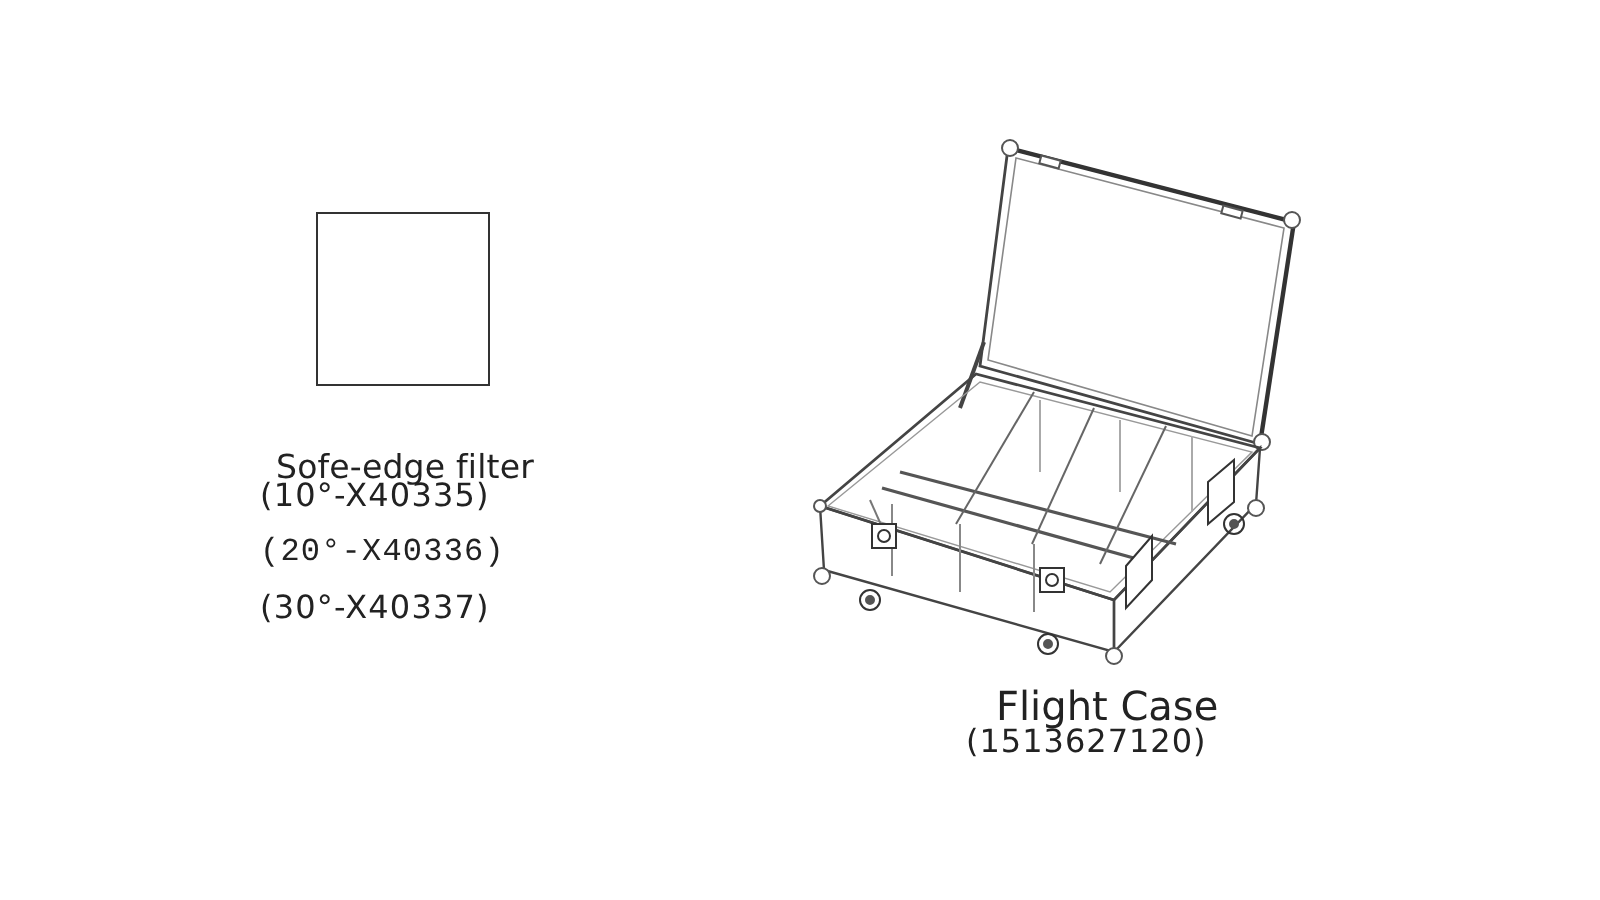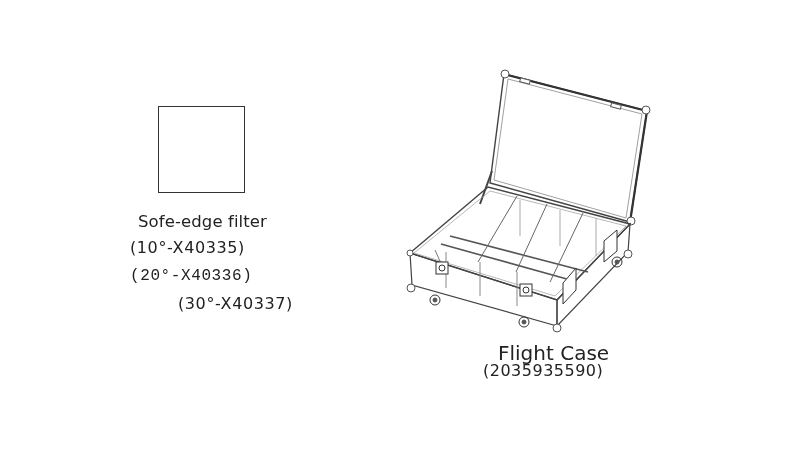--- a/index.html
+++ b/index.html
@@ -1,22 +1,22 @@
 <!DOCTYPE html>
 <html><head>
 <meta charset="utf-8">
 <style>
   html, body { margin:0; padding:0; background:#ffffff; }
   body { width:800px; height:450px; position:relative; overflow:hidden;
          font-family:"DejaVu Sans", "Liberation Sans", sans-serif; color:#222222; }
   .filter-swatch { position:absolute; left:158px; top:106px; width:87px; height:87px;
                    border:1.5px solid #333333; box-sizing:border-box; background:#ffffff; }
-  .filter-title { position:absolute; left:138px; top:212px; font-size:16.5px; letter-spacing:0.1px; white-space:nowrap; }
+  .filter-title { position:absolute; left:138px; top:224px; font-size:16.5px; letter-spacing:0.1px; white-space:nowrap; }
   .filter-code { position:absolute; left:130px; font-size:16px; letter-spacing:0.6px; white-space:nowrap; }
-  .fc1 { top:238px; } .fc2 { top:267px;font-family:Liberation Mono, monospace; } .fc3 { top:294px;margin-left:48px; }
+  .fc1 { top:238px; } .fc2 { top:267px;font-family:Liberation Mono, monospace; } .fc3 { top:294px; }
   .case-drawing { position:absolute; left:395px; top:62px; width:260px; height:275px; }
   .case-title { position:absolute; left:498px; top:341px; font-size:20px; white-space:nowrap; }
   .case-code { position:absolute; left:483px; top:361px; font-size:16px; letter-spacing:0.5px; white-space:nowrap; }
 </style>
 </head>
 <body>
 
 <div class="filter-swatch"></div>
 <div class="filter-title">Sofe-edge filter</div>
 <div class="filter-code fc1">(10°-X40335)</div>
@@ -74,13 +74,13 @@
     <circle cx="435" cy="300" r="5" stroke="#333"></circle>
     <circle cx="435" cy="300" r="2" fill="#555"></circle>
     <circle cx="524" cy="322" r="5" stroke="#333"></circle>
     <circle cx="524" cy="322" r="2" fill="#555"></circle>
     <circle cx="617" cy="262" r="5" stroke="#333"></circle>
     <circle cx="617" cy="262" r="2" fill="#555"></circle>
   </g>
 </svg>
 
 <div class="case-title">Flight Case</div>
-<div class="case-code">(2035935590)</div>
+<div class="case-code">(1513627120)</div>
 
 </body></html>

